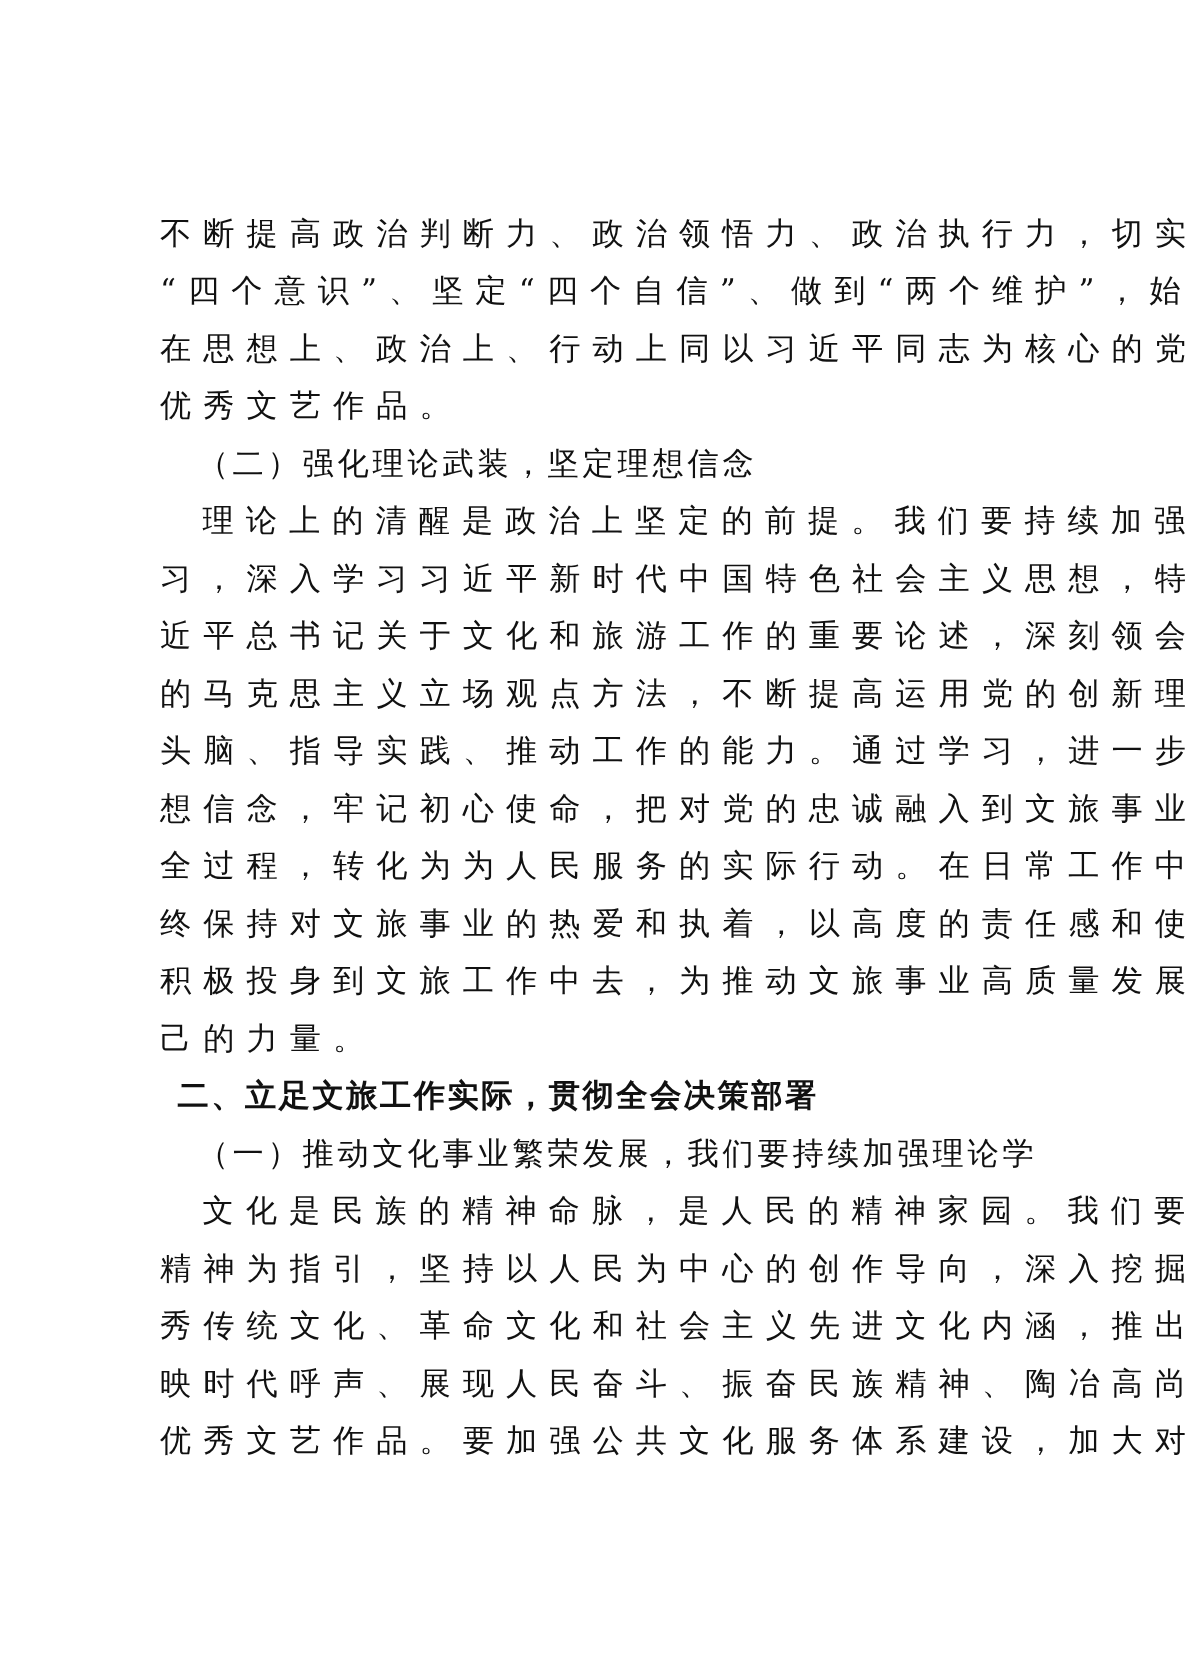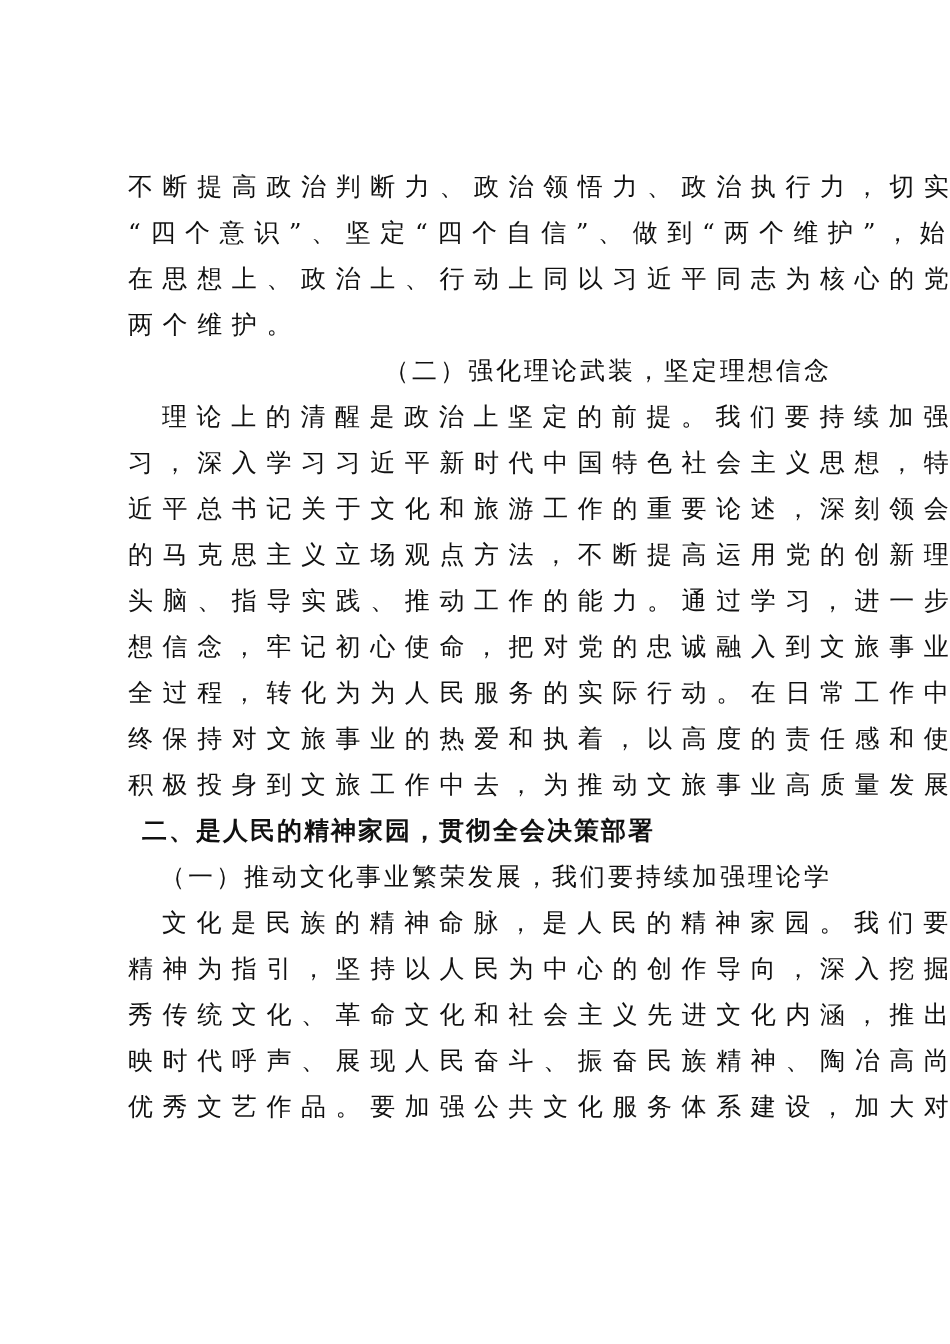--- a/index.html
+++ b/index.html
@@ -40,43 +40,43 @@
   .line.indent { padding-left: 34px; }
   .line.heading {
     font-family: "DejaVu Sans", "Liberation Sans", sans-serif;
     font-weight: bold;
     letter-spacing: 2px;
     padding-left: 14px;
   }
   .line.subheading {
     letter-spacing: 3px;
     padding-left: 30px;
-    text-align: right;
   }
 </style>
 </head>
 <body>
 
 <div class="page">
   <div class="content">
     <div class="line">不断提高政治判断力、政治领悟力、政治执行力，切实增强</div>
     <div class="line">“四个意识”、坚定“四个自信”、做到“两个维护”，始终</div>
     <div class="line">在思想上、政治上、行动上同以习近平同志为核心的党中央保</div>
-    <div class="line">两个维护。</div>
+    <div class="line">优秀文艺作品。</div>
     <div class="line subheading">（二）强化理论武装，坚定理想信念</div>
     <div class="line indent">理论上的清醒是政治上坚定的前提。我们要持续加强理论学</div>
     <div class="line">习，深入学习习近平新时代中国特色社会主义思想，特别是习</div>
     <div class="line">近平总书记关于文化和旅游工作的重要论述，深刻领会其蕴含</div>
     <div class="line">的马克思主义立场观点方法，不断提高运用党的创新理论武装</div>
     <div class="line">头脑、指导实践、推动工作的能力。通过学习，进一步坚定理</div>
     <div class="line">想信念，牢记初心使命，把对党的忠诚融入到文旅事业发展的</div>
     <div class="line">全过程，转化为为人民服务的实际行动。在日常工作中，要始</div>
     <div class="line">终保持对文旅事业的热爱和执着，以高度的责任感和使命感，</div>
     <div class="line">积极投身到文旅工作中去，为推动文旅事业高质量发展贡献自</div>
-    <div class="line heading">二、是人民的精神家园，贯彻全会决策部署</div>
+    <div class="line">己的力量。</div>
+    <div class="line heading">二、立足文旅工作实际，贯彻全会决策部署</div>
     <div class="line subheading">（一）推动文化事业繁荣发展，我们要持续加强理论学</div>
     <div class="line indent">文化是民族的精神命脉，是人民的精神家园。我们要以全会</div>
     <div class="line">精神为指引，坚持以人民为中心的创作导向，深入挖掘中华优</div>
     <div class="line">秀传统文化、革命文化和社会主义先进文化内涵，推出更多反</div>
     <div class="line">映时代呼声、展现人民奋斗、振奋民族精神、陶冶高尚情操的</div>
     <div class="line">优秀文艺作品。要加强公共文化服务体系建设，加大对基层文</div>
   </div>
 </div>
 
 </body></html>

